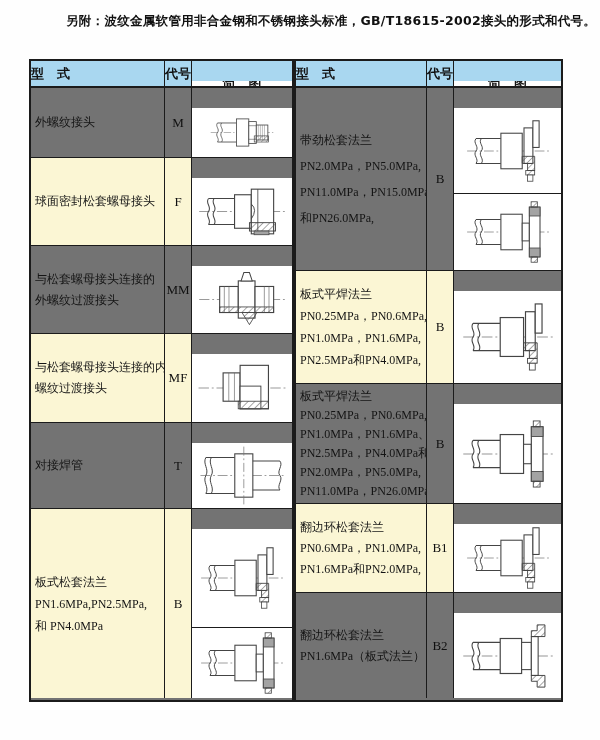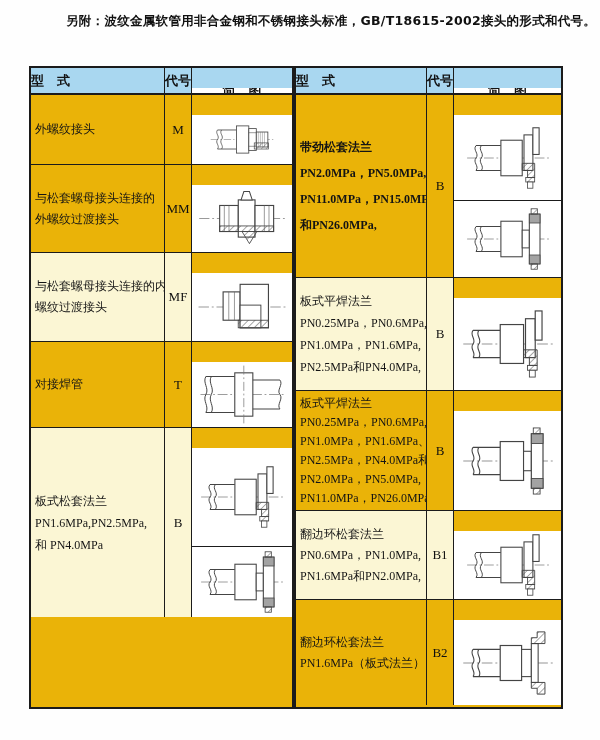--- a/index.html
+++ b/index.html
@@ -12,22 +12,22 @@
     overflow:hidden;
   }
   .page { position:absolute; inset:0; background:#fefefe; }
   .doc-title {
     position:absolute; left:30px; top:13px; width:545px;
     font-size:12.5px; font-weight:bold; letter-spacing:0.3px;
     color:#111;
     margin-left:36px;
   }
   .tbl {
-    position:absolute; top:66px;
-    border:2px solid #1b1b1b; background:#eab308;
+    position:absolute; top:59px;
+    border:2px solid #1b1b1b; background:#737373;
     height:643px;
   }
   .tbl-left  { left:29px;  width:265px; }
   .tbl-right { left:294px; width:269px; }
   .trow { display:flex; border-bottom:1px solid #1b1b1b; width:100%; }
   .trow:last-child { border-bottom:none; }
   .thead { background:#a9d7f0; border-bottom:2px solid #1b1b1b; }
   .cell {
     border-right:1px solid #1b1b1b;
     display:flex; align-items:center; overflow:hidden;
@@ -46,21 +46,21 @@
     font-family:"Liberation Serif","DejaVu Serif",serif;
     font-size:13px; color:#101010;text-align:center;
   }
   .tbl-left  .c-code { width:27px; }
   .tbl-right .c-code { width:27px; }
   .c-diag { flex:1; flex-direction:column; justify-content:center; background:#fff;margin-top:20px; }
   .hl { background:#fbf6d4; }
   .thead .cell { justify-content:center; padding:0; font-size:13px; font-weight:bold;
                  font-family:"DejaVu Sans","Liberation Sans",sans-serif; }
   .ln { line-height:21px; white-space:nowrap; }
-  .lh26 .ln { line-height:26px;font-weight:bold; }
+  .lh26 .ln { line-height:26px; }
   .lh22 .ln { line-height:22px; }
   .lh19 .ln { line-height:19px; }
   .sub { width:100%; display:flex; align-items:center; justify-content:center; }
   .sub-divide { border-bottom:1px solid #1b1b1b; }
   .fig { width:102px; height:70px; display:block; }
   .fig-sm { width:96px; height:64px; }
   .defs-holder { position:absolute; width:0; height:0; overflow:hidden; }
 </style>
 </head>
 <body>
@@ -182,20 +182,31 @@
           <div class="ln">外螺纹接头</div>
         </div>
       <div class="cell c-code">M</div>
       <div class="cell c-diag">
         <svg class="fig fig-sm" viewBox="0 0 100 72">
             <use href="#sym-male-thread" xlink:href="#sym-male-thread"></use>
           </svg>
       </div>
     </div>
 
+    <div class="trow" style="height:88px">
+      <div class="cell c-type hl">
+          <div class="ln">球面密封松套螺母接头</div>
+        </div>
+      <div class="cell c-code hl">F</div>
+      <div class="cell c-diag">
+        <svg class="fig" viewBox="0 0 100 72">
+            <use href="#sym-swivel-nut" xlink:href="#sym-swivel-nut"></use>
+          </svg>
+      </div>
+    </div>
 
     <div class="trow" style="height:88px">
       <div class="cell c-type">
           <div class="ln">与松套螺母接头连接的</div>
           <div class="ln">外螺纹过渡接头</div>
         </div>
       <div class="cell c-code">MM</div>
       <div class="cell c-diag">
         <svg class="fig" viewBox="0 0 100 72">
             <use href="#sym-hex-nipple" xlink:href="#sym-hex-nipple"></use>

